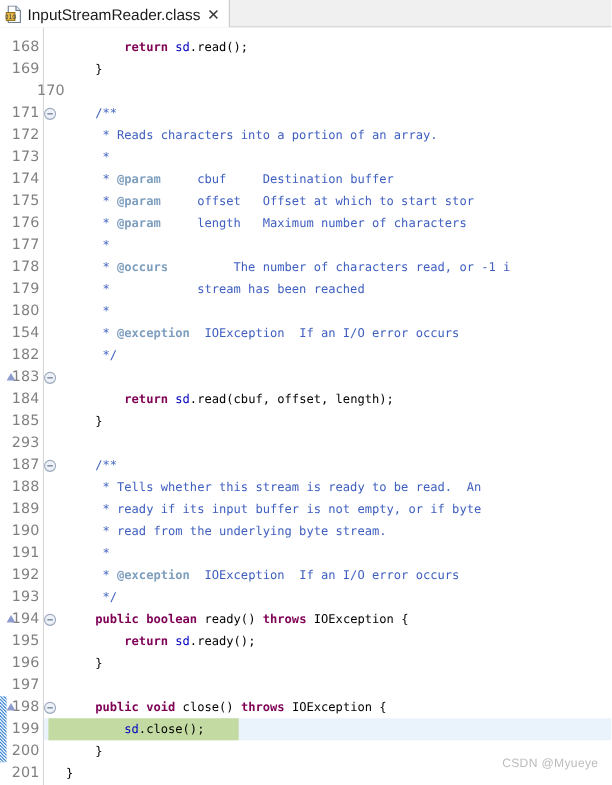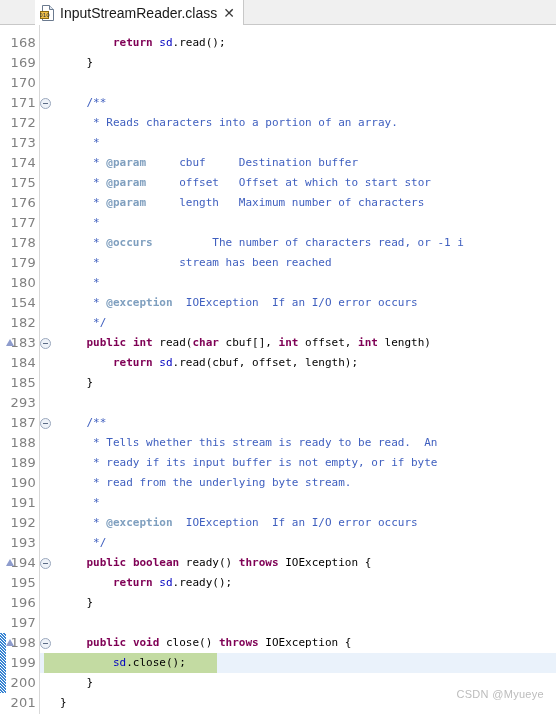--- a/index.html
+++ b/index.html
@@ -26,21 +26,20 @@
   }
   .tab {
     display: flex;
     align-items: center;
     gap: 5px;
     padding: 0 7px 0 5px;
     background: #ffffff;
     border-right: 1px solid #c8c8c8;
     box-sizing: border-box;
     height: 25px;
-    margin-left: 35px;
   }
   .tab-icon {
     width: 15px;
     height: 16px;
     flex: 0 0 auto;
     position: relative;
     display: block;
   }
   .tab-title {
     font-family: "Liberation Sans", sans-serif;
@@ -216,21 +215,21 @@
     </div>
   <div id="lines">
       <div class="line" style="top: 8px;">
         <span class="lineno">168</span>
         <span class="code"><span class="pl">        </span><span class="kw">return</span><span class="pl"> </span><span class="fld">sd</span><span class="pl">.read();</span></span>
       </div>
       <div class="line" style="top: 28px;">
         <span class="lineno">169</span>
         <span class="code"><span class="pl">    }</span></span>
       </div>
-      <div class="line" style="top: 48px;">
+      <div class="line" style="top: 48px; margin-left: 23px;">
         <span class="lineno">170</span>
         <span class="code"></span>
       </div>
       <div class="line" style="top: 68px;">
         <span class="lineno">171</span>
         <span class="fold"></span>
         <span class="code"><span class="doc">    /**</span></span>
       </div>
       <div class="line" style="top: 88px;">
         <span class="lineno">172</span>
@@ -273,21 +272,20 @@
         <span class="code"><span class="doc">     * </span><span class="doctag">@exception</span><span class="doc">  IOException  If an I/O error occurs</span></span>
       </div>
       <div class="line" style="top: 288px;">
         <span class="lineno">182</span>
         <span class="code"><span class="doc">     */</span></span>
       </div>
       <div class="line" style="top: 308px;">
         <span class="lineno">183</span>
         <span class="ovr"></span>
         <span class="fold"></span>
-        <span class="code"><span class="pl">    </span><span class="kw">public</span><span class="pl"> </span><span class="kw">int</span><span class="pl"> read(</span><span class="kw">char</span><span class="pl"> cbuf[], </span><span class="kw">int</span><span class="pl"> offset, </span><span class="kw">int</span><span class="pl"> length)</span></span>
       </div>
       <div class="line" style="top: 328px;">
         <span class="lineno">184</span>
         <span class="code"><span class="pl">        </span><span class="kw">return</span><span class="pl"> </span><span class="fld">sd</span><span class="pl">.read(cbuf, offset, length);</span></span>
       </div>
       <div class="line" style="top: 348px;">
         <span class="lineno">185</span>
         <span class="code"><span class="pl">    }</span></span>
       </div>
       <div class="line" style="top: 368px;">

